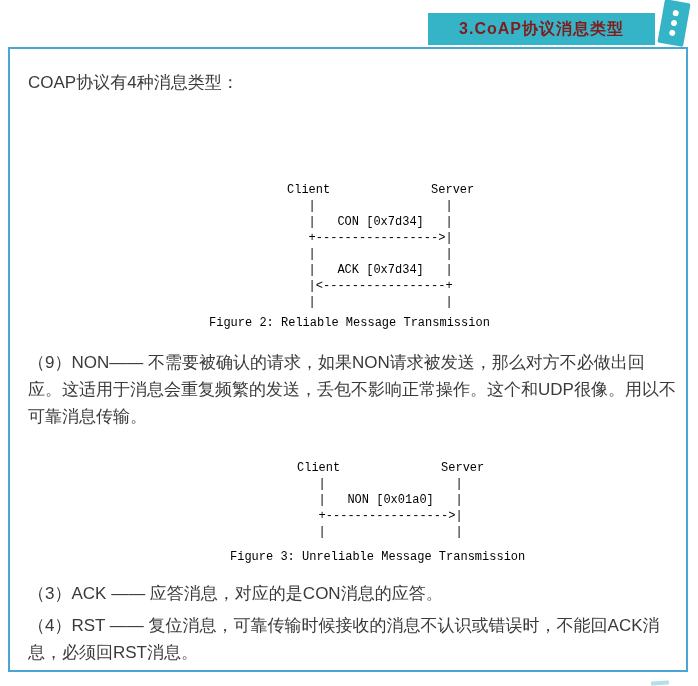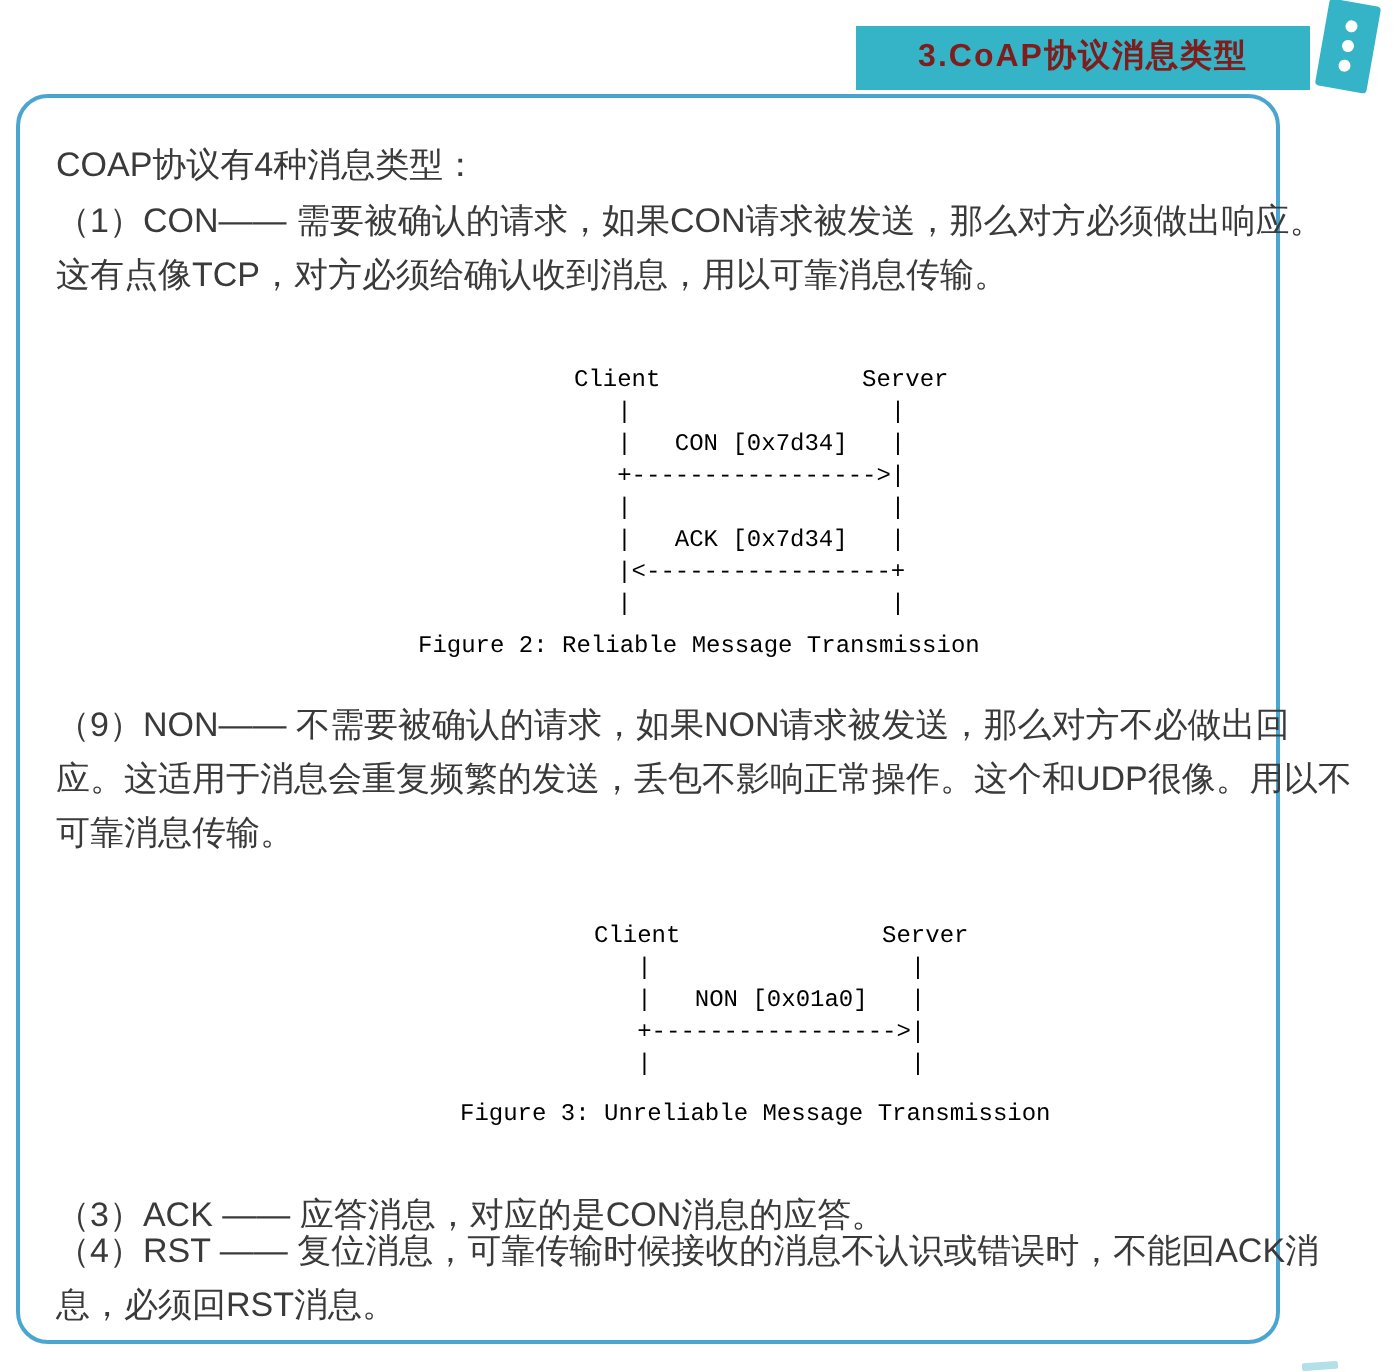--- a/index.html
+++ b/index.html
@@ -23,32 +23,32 @@
   
   .badge{
     position:absolute;left:661px;top:1px;width:26px;height:44px;
     background:var(--tab-bg);transform:rotate(10deg);border-radius:2px;
     display:flex;flex-direction:column;align-items:center;justify-content:center;gap:4px;
   }
   .badge .dot{width:6px;height:6px;border-radius:50%;background:#ffffff;}
 
   
   .content-box{
-    position:absolute;left:8px;top:47px;width:632px;height:625px;
-    background:#ffffff;border:2px solid var(--border-blue);border-radius:16px;
+    position:absolute;left:8px;top:47px;width:680px;height:625px;
+    background:#ffffff;border:2px solid var(--border-blue);border-radius:0;
   }
 
   .para{
     position:absolute;color:var(--text-color);font-size:17px;line-height:27px;
     white-space:pre-line;width:652px;left:18px;
   }
   .intro{top:20px;}
   .p1{top:48px;}
   .p2{top:300px;}
-  .p3{top:545px;}
+  .p3{top:531px;}
   .p4{top:563px;}
 
   .fig{
     position:absolute;font-family:"Liberation Mono","DejaVu Sans Mono",monospace;
     font-size:12px;line-height:16px;color:var(--mono-color);white-space:pre;margin-left:42px;
   }
   .fig2{left:235px;top:133px;}
   .fig3{left:245px;top:411px;}
   .caption{
     position:absolute;font-family:"Liberation Mono","DejaVu Sans Mono",monospace;
@@ -73,22 +73,20 @@
   <div class="badge">
     <span class="dot"></span>
     <span class="dot"></span>
     <span class="dot"></span>
   </div>
 
   <div class="content-box">
 
     <div class="para intro">COAP协议有4种消息类型：</div>
 
-    <div class="para p1">（1）CON—— 需要被确认的请求，如果CON请求被发送，那么对方必须做出响应。
-这有点像TCP，对方必须给确认收到消息，用以可靠消息传输。</div>
 
     <pre class="fig fig2">Client              Server
    |                  |
    |   CON [0x7d34]   |
    +-----------------&gt;|
    |                  |
    |   ACK [0x7d34]   |
    |&lt;-----------------+
    |                  |</pre>
 

